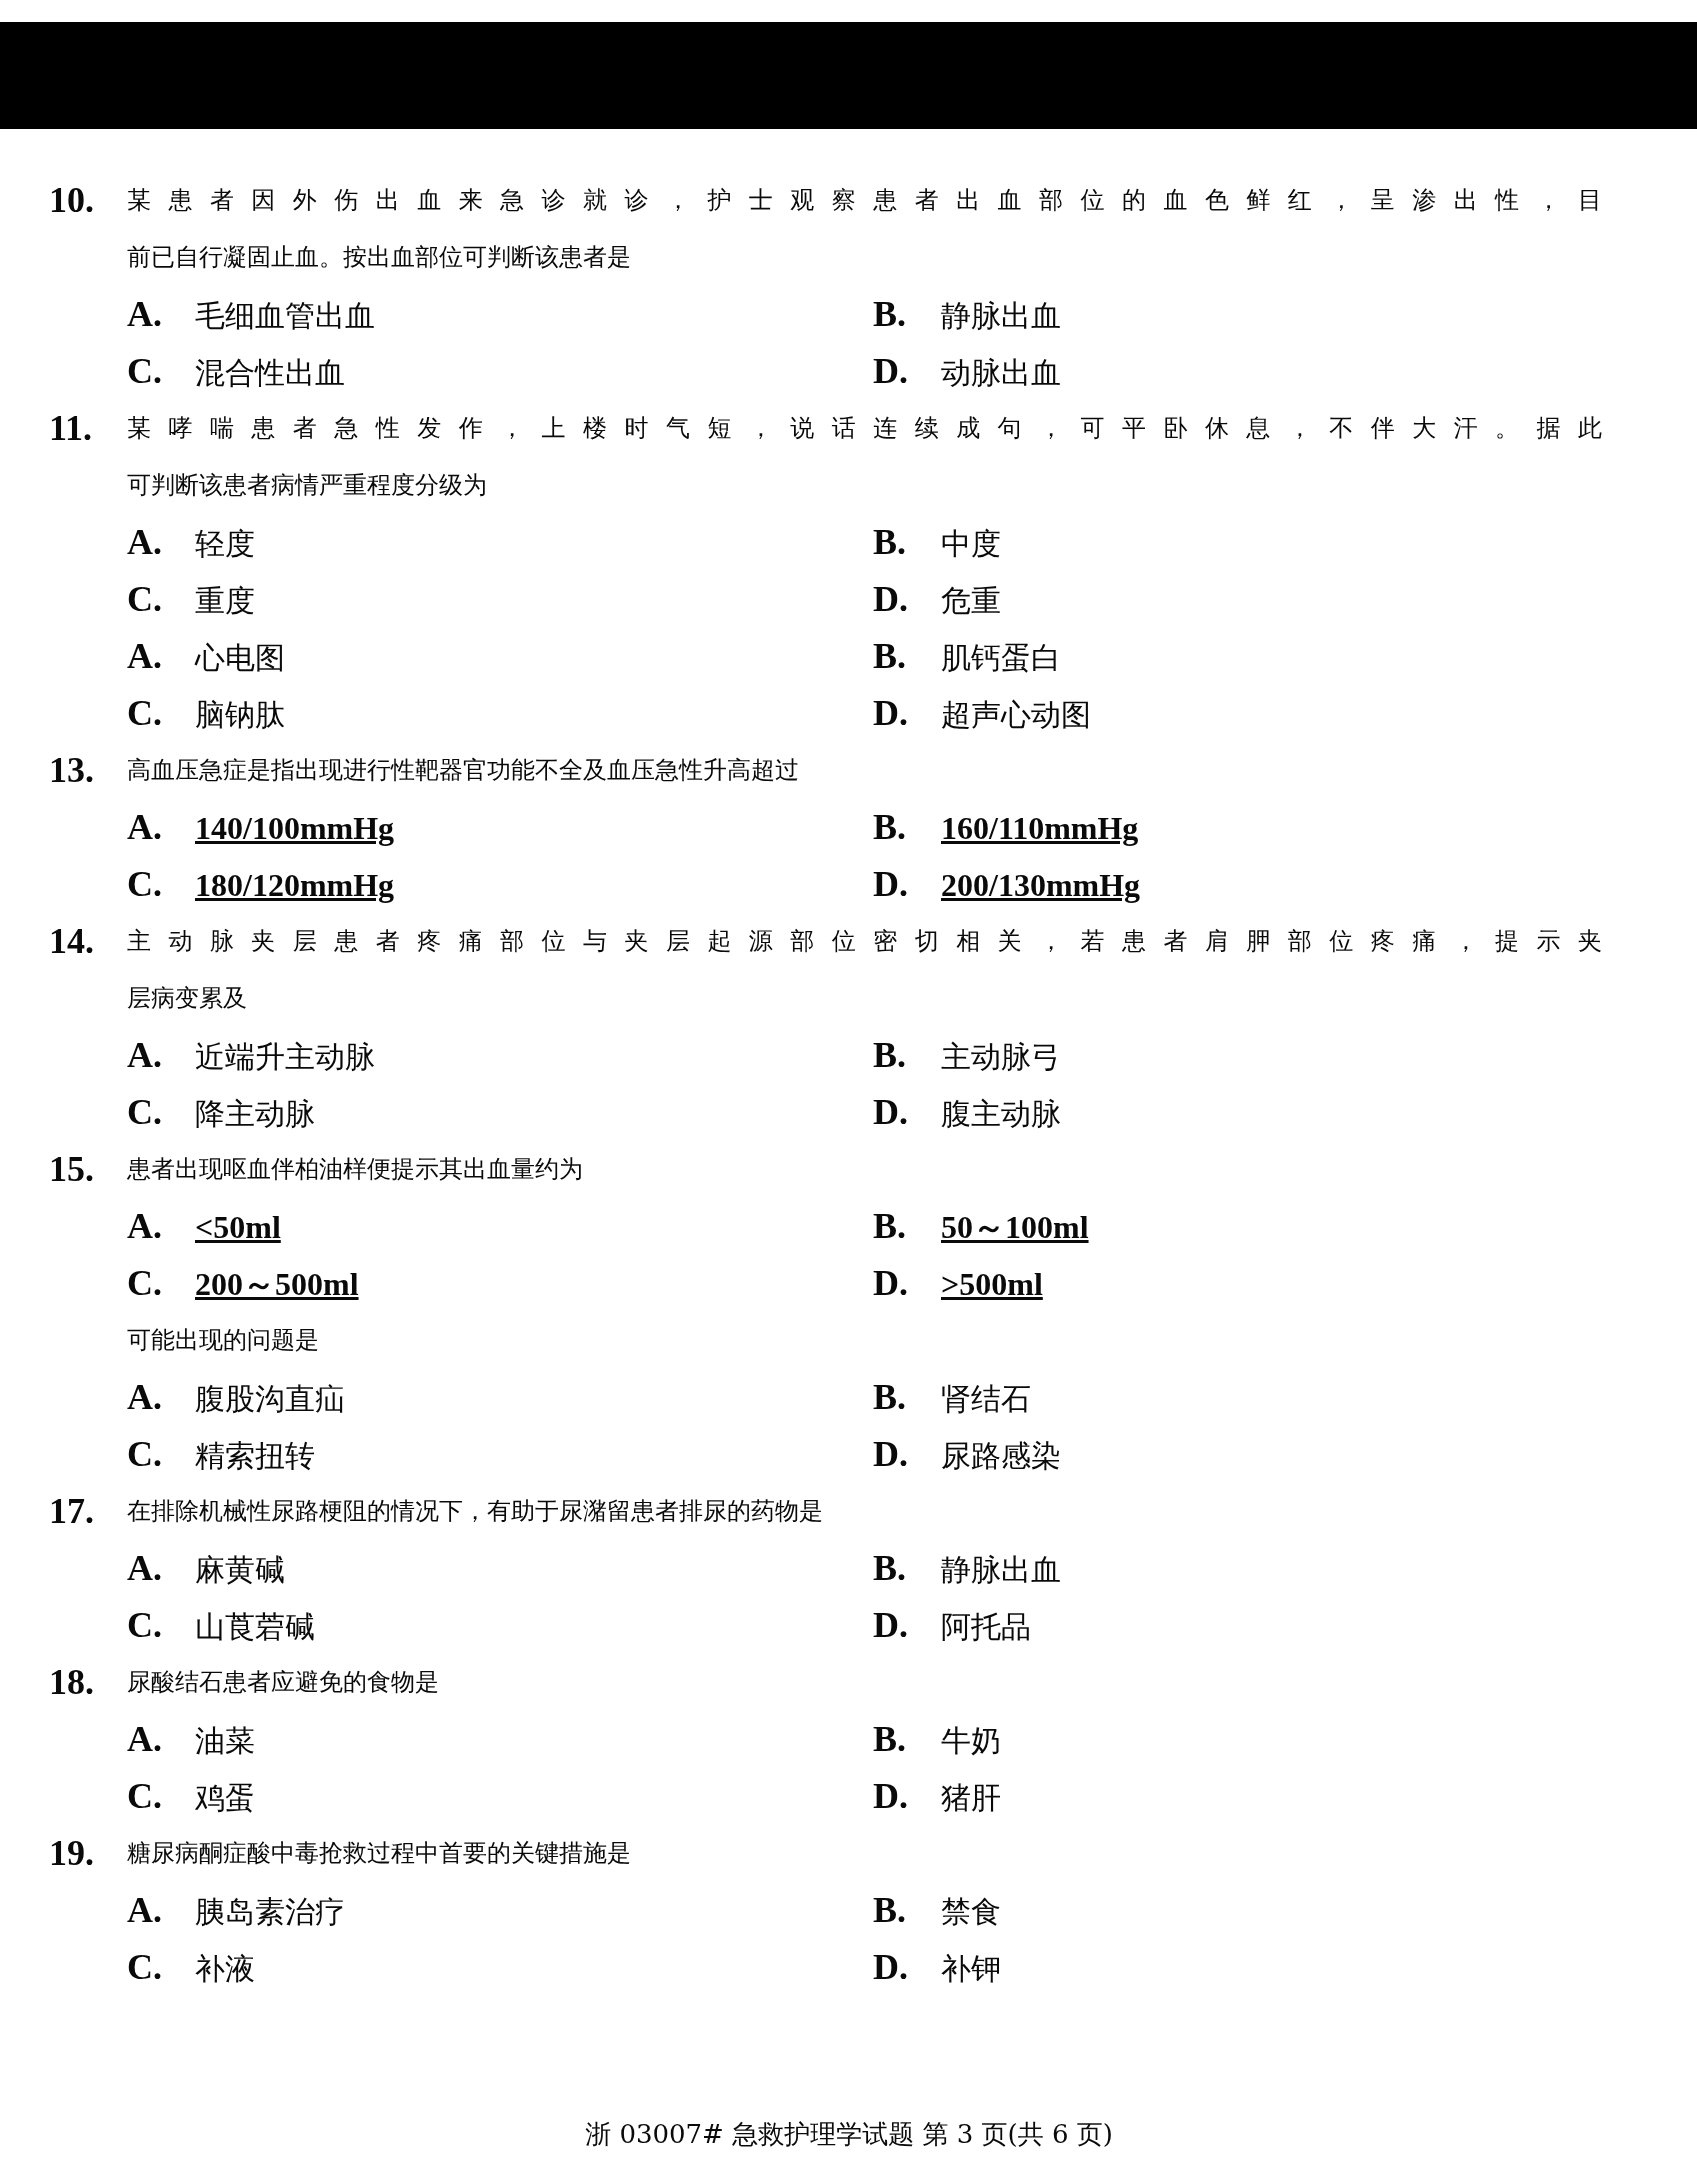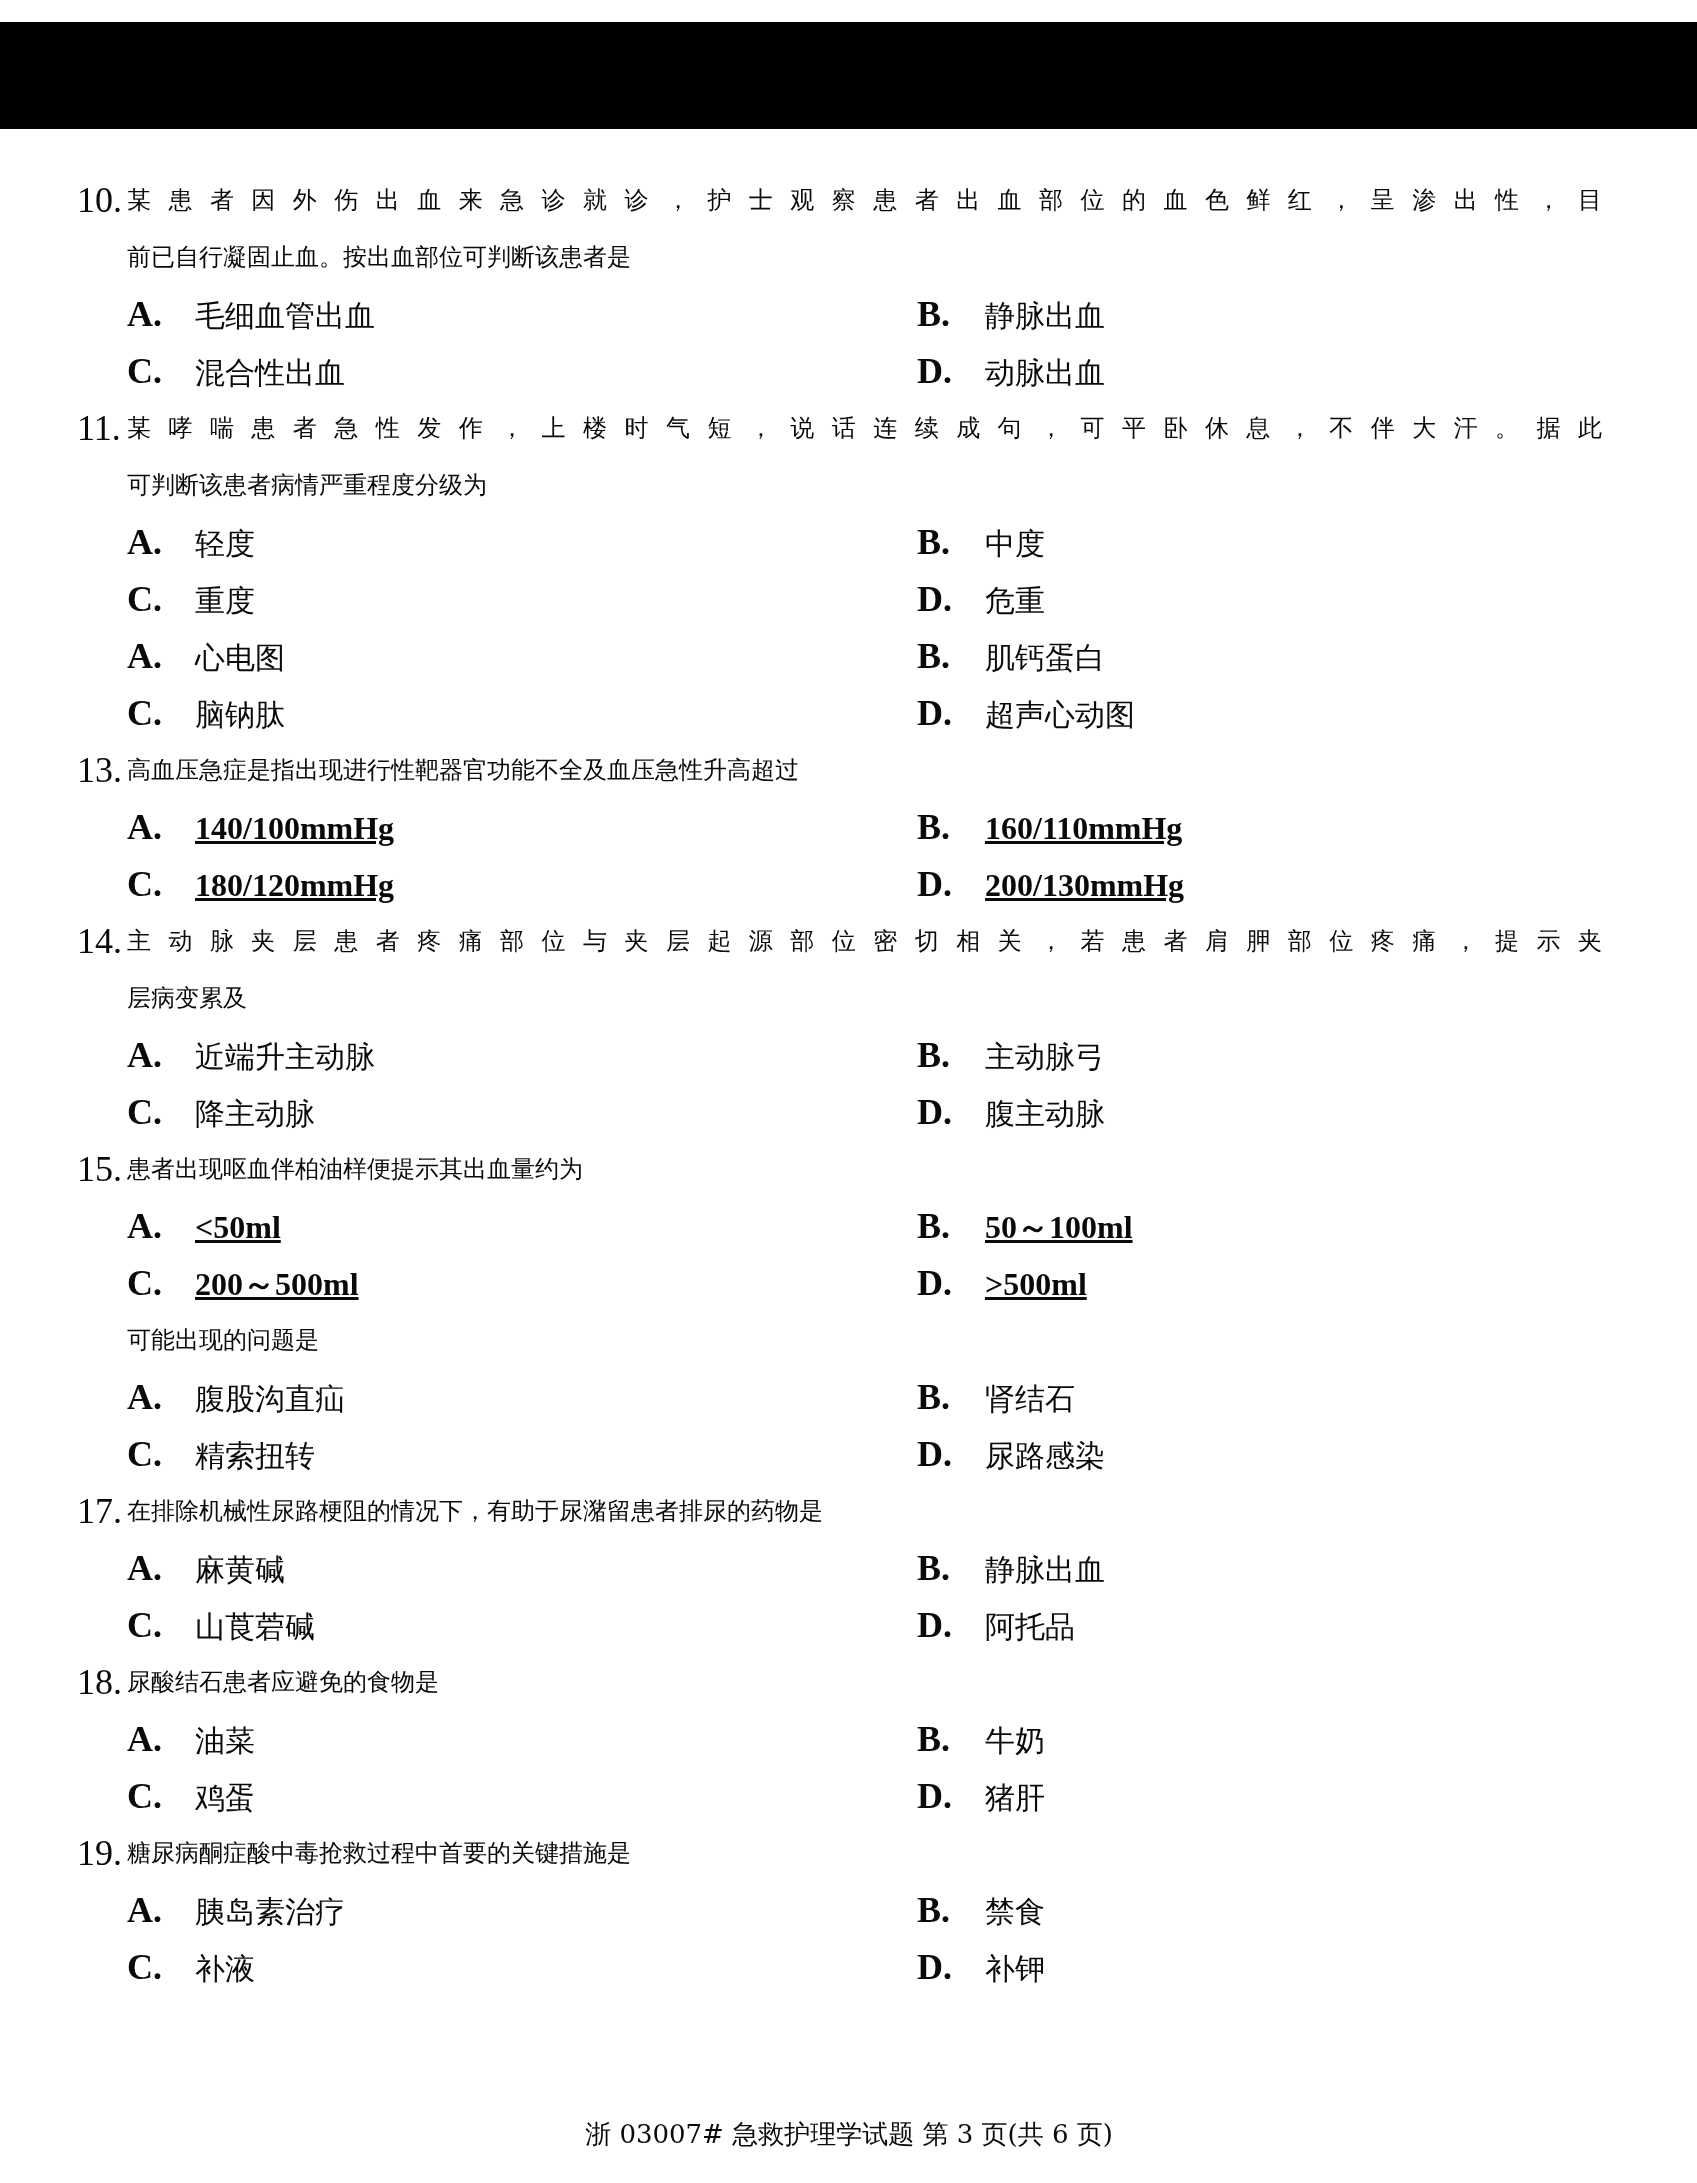--- a/index.html
+++ b/index.html
@@ -14,34 +14,34 @@
   }
   .content {
     position: absolute; left: 0; top: 172px; width: 1698px;
   }
   .line {
     position: relative; height: 57px; line-height: 57px;
     font-size: 34px; white-space: nowrap;
   }
   .qnum {
     position: absolute; left: 49px; top: 0;
-    font-family: "Liberation Serif", serif; font-weight: normal; font-size: 36px; margin-left: 28px;
+    font-family: "Liberation Serif", serif; font-weight: bold; font-size: 36px;
   }
   .qtext {
     position: absolute; left: 127px; top: 0; font-size: 24px;
   }
   .qtext.full {
     width: 1475px; text-align: justify; text-align-last: justify;
     white-space: normal; height: 57px; overflow: hidden;
   }
   .opt {
     position: absolute; top: 0;
   }
   .opt.col-left { left: 127px; }
-  .opt.col-right { left: 873px; margin-left: 44px; }
+  .opt.col-right { left: 873px; }
   .opt-letter {
     display: inline-block; width: 68px;
     font-family: "Liberation Serif", serif; font-weight: bold; font-size: 36px;
   }
   .opt-text { font-size: 30px; }
   .latin { font-family: "Liberation Serif", serif; font-weight: bold; font-size: 32px; text-decoration: underline; }
   .footer {
     position: absolute; left: 0; width: 1698px; top: 2110px; height: 48px;
     line-height: 48px; text-align: center; font-size: 26px;
   }

